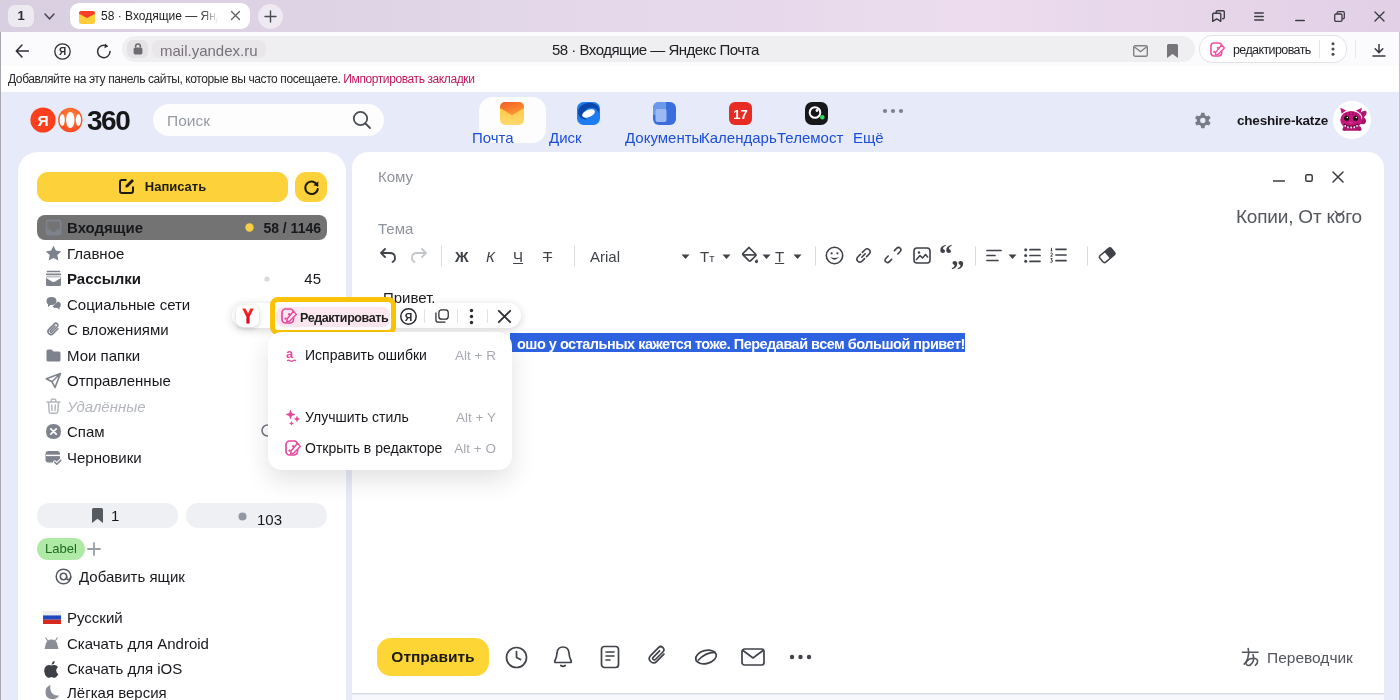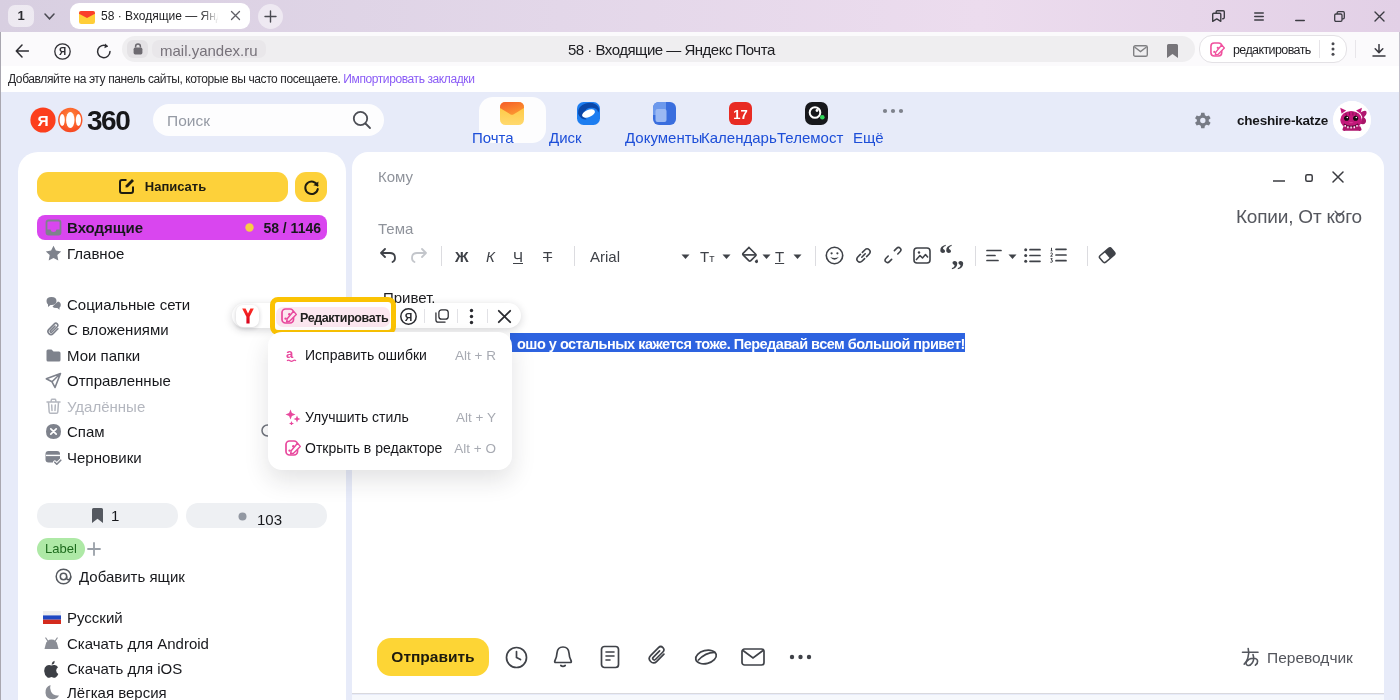--- a/index.html
+++ b/index.html
@@ -11,47 +11,47 @@
   #tabcount { left:8px; top:5px; width:26px; height:22px; background:rgba(255,255,255,.55);
     border-radius:7px; font-size:13px; color:#2c2c31; text-align:center; line-height:22px; font-weight:bold;}
   #tab { left:70px; top:3px; width:180px; height:26px; background:#fff; border-radius:9px; }
   #tabtitle { left:31px; top:6px; width:122px; height:16px; font-size:12px; color:#1d1d20; white-space:nowrap; overflow:hidden; }
   #tabfade { left:131px; top:6px; width:22px; height:16px; background:linear-gradient(90deg,rgba(255,255,255,0),#fff 80%); }
   #newtab { left:258px; top:4px; width:25px; height:25px; border-radius:50%; background:rgba(255,255,255,.5); }
   
   #addrbar { left:0; top:32px; width:1400px; height:34px; background:#fbfafc; }
   #smartbox { left:122px; top:4px; width:1073px; height:26px; background:#efeef0; border-radius:13px; }
   .pill { background:#e4e2e5; border-radius:8px; }
-  #pagetitle { left:552px; top:41px; font-size:15px; color:#202024; letter-spacing:-0.5px;margin-left:16px; }
+  #pagetitle { left:552px; top:41px; font-size:15px; color:#202024; letter-spacing:-0.5px; }
   #editbtn { left:1199px; top:3px; width:148px; height:28px; background:#fff; border:1px solid #e3e1e5; border-radius:13px; }
   #editbtntext { left:1233px; top:42px; font-size:12.5px; color:#1f1f23; letter-spacing:-0.6px; }
   
   #bookbar { left:0; top:66px; width:1400px; height:26px; background:#fff; }
   #booktext { left:8px; top:6px; font-size:12px; color:#27272b; letter-spacing:-0.4px; }
-  #booktext a { color:#8b5cf6; text-decoration:none; }
+  #booktext a { color:#be185d; text-decoration:none; }
   
   #header { left:0; top:92px; width:1400px; height:58px; background:#e7ebf9; }
   #logo360 { left:87px; top:13px; font-size:28px; font-weight:bold; color:#17171a; letter-spacing:-1.5px;}
   #search { left:153px; top:12px; width:231px; height:32px; background:#fdfdfe; border-radius:16px; }
   #searchtext { left:167px; top:20px; font-size:15.5px; color:#959aa4; }
   .applabel { position:absolute; top:37px; width:80px; font-size:15px; color:#1d4ed8; }
   #mailbox { left:479px; top:5px; width:67px; height:46px; background:#fdfdfe; border-radius:14px; }
   #username { left:1237px; top:21px; font-size:13.5px; font-weight:bold; color:#17171a; letter-spacing:-0.2px; }
   #avatar { left:1333px; top:9px; width:38px; height:38px; border-radius:50%; background:#fff; overflow:hidden;}
   
   #sidebar { left:18px; top:152px; width:328px; height:548px; background:#fff; border-radius:20px 20px 0 0; }
   #btnwrite { left:37px; top:172px; width:251px; height:30px; background:#fdd13a; border-radius:11px; text-align:center; }
   #btnwrite span { font-size:13px; font-weight:bold; color:#1e1c10; line-height:30px; }
   #btnrefresh { left:295px; top:172px; width:32px; height:30px; background:#fdd13a; border-radius:11px; }
   .srow { position:absolute; left:37px; width:290px; height:25px; }
   .srow .ic { position:absolute; left:8px; top:4px; width:17px; height:17px; }
   .srow .lb { position:absolute; left:30px; top:4px; font-size:15px; color:#17181c; }
   .srow .ct { position:absolute; right:6px; top:4px; font-size:15px; color:#17181c; }
-  #rowin { background:#d946ef; border-radius:8px; }
-  .dim { color:#b4b7bf !important; }
+  #rowin { background:#737373; border-radius:8px; }
+  .dim { color:#b4b7bf !important;font-style:italic; }
   .pillbtn { position:absolute; top:503px; width:141px; height:25px; background:#eef0f3; border-radius:12px; }
   #labeltag { left:37px; top:538px; width:48px; height:22px; background:#aee9a6; border-radius:11px; text-align:center; font-size:13px; color:#1d6b1d; line-height:22px; }
   .blink { position:absolute; font-size:15px; color:#17181c; }
   
   #compose { left:352px; top:152px; width:1032px; height:542px; background:#fff; border-radius:16px 16px 0 0; border-bottom:1px solid #d9d9de;}
   #composeunder { left:352px; top:695px; width:1032px; height:5px; background:#f6f8fc; }
   .gtxt { position:absolute; font-size:15px; color:#8f939b; }
   .toolbar-div { position:absolute; top:246px; width:1px; height:20px; background:#dcdce0; }
   .tbtxt { position:absolute; top:248px; font-size:15px; color:#3f4248; }
   #bodytext { left:383px; top:289px; font-size:15px; color:#1b1c1f; }
@@ -285,20 +285,32 @@
         <circle cx="4.5" cy="4.5" r="4.2" fill="#f7ce46"></circle>
       </svg>
   <span class="ct" style="font-weight:bold;font-size:14px;top:4.5px">58 / 1146</span>
 </div>
 <div class="srow" style="top:240.5px">
   <svg class="ic" viewBox="0 0 17 17">
         <path d="M8.5 0.8 L10.9 5.6 L16.2 6.4 L12.3 10.1 L13.3 15.4 L8.5 12.9 L3.7 15.4 L4.7 10.1 L0.8 6.4 L6.1 5.6 Z" fill="#7e828c"></path>
       </svg>
   <span class="lb">Главное</span>
 </div>
+<div class="srow" style="top:266px">
+  <svg class="ic" viewBox="0 0 17 17">
+        <path d="M2.5 1.5 H14.5 M1.8 4.4 H15.2" stroke="#7e828c" stroke-width="1.7" stroke-linecap="round" fill="none"></path>
+        <path d="M1 7.5 Q1 6.5 2 6.5 L15 6.5 Q16 6.5 16 7.5 L16 14.5 Q16 16 14.5 16 L2.5 16 Q1 16 1 14.5 Z M1.5 7.2 L7 10.8 Q8.5 11.8 10 10.8 L15.5 7.2" fill="#7e828c"></path>
+        <path d="M1.5 7.5 L7.2 11 Q8.5 11.8 9.8 11 L15.5 7.5" stroke="#fff" stroke-width="1.1" fill="none"></path>
+      </svg>
+  <span class="lb" style="font-weight:bold">Рассылки</span>
+  <svg class="abs" style="left:227px;top:10px" width="6" height="6" viewBox="0 0 6 6">
+        <circle cx="3" cy="3" r="2.6" fill="#d7dade"></circle>
+      </svg>
+  <span class="ct">45</span>
+</div>
 <div class="srow" style="top:291.5px">
   <svg class="ic" viewBox="0 0 17 17">
         <path d="M6.5 1 Q11.5 1 11.5 5 Q11.5 9 6.5 9 L5.5 9 L3 11 L3 8.5 Q1.5 7.5 1.5 5 Q1.5 1 6.5 1 Z" fill="#7e828c"></path>
         <path d="M13 5.5 Q15.8 6.3 15.8 9 Q15.8 10.8 14.5 11.7 L14.5 13.8 L12.3 12 Q8.5 12.3 7.5 10.5" fill="#7e828c"></path>
       </svg>
   <span class="lb">Социальные сети</span>
 </div>
 <div class="srow" style="top:317px">
   <svg class="ic" viewBox="0 0 17 17">
         <path d="M12.9 7.8 L8.1 12.6 Q6 14.7 3.9 12.6 Q1.8 10.5 3.9 8.4 L9.4 2.9 Q10.8 1.5 12.2 2.9 Q13.6 4.3 12.2 5.7 L6.9 11 Q6.2 11.7 5.5 11 Q4.8 10.3 5.5 9.6 L10 5.1" fill="none" stroke="#7e828c" stroke-width="1.6" stroke-linecap="round"></path>

